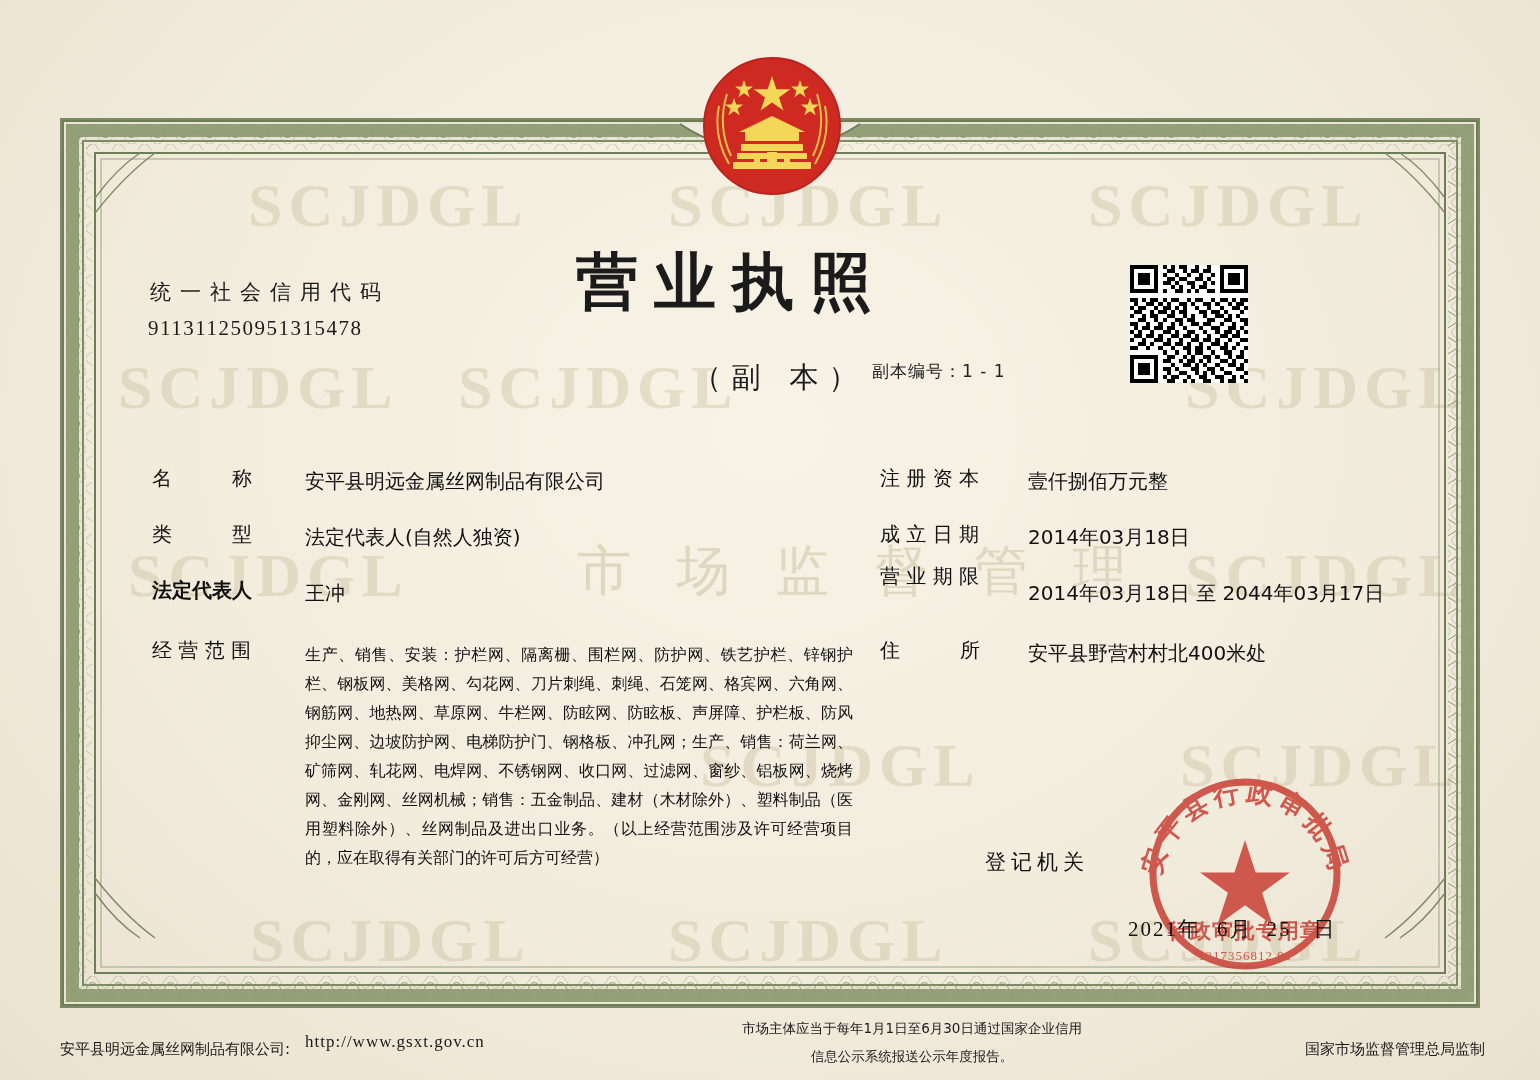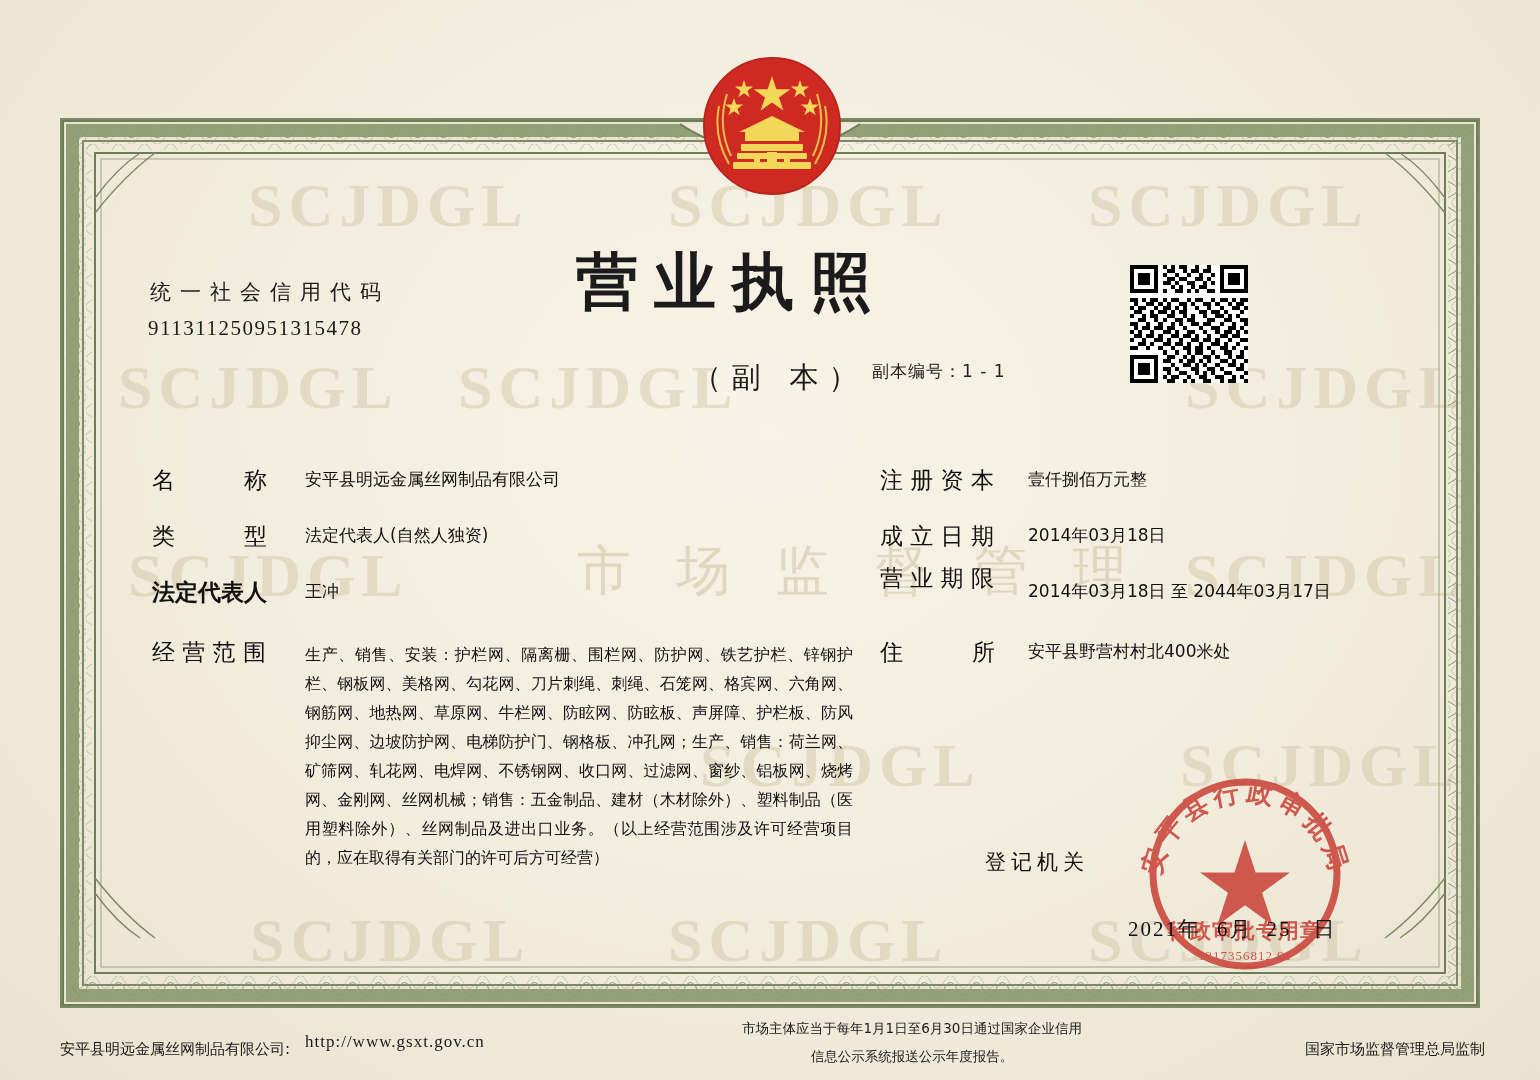--- a/index.html
+++ b/index.html
@@ -84,26 +84,26 @@
   #qr-wrap{position:absolute;left:1130px;top:265px;width:118px;height:118px;background:#fff;}
   #qr-note{
     position:absolute;left:1262px;top:272px;width:125px;
     font-family:"DejaVu Sans","Liberation Sans",sans-serif;
     font-size:12.5px;line-height:19px;color:#1b1b1b;
   }
   
   .f-label{
     position:absolute;
     font-family:"DejaVu Sans","Liberation Sans",sans-serif;
-    font-size:23px;color:#111;white-space:nowrap;
+    font-size:20px;color:#111;white-space:nowrap;
   }
   .f-value{
     position:absolute;
     font-family:"DejaVu Sans","Liberation Sans",sans-serif;
-    font-size:17px;color:#111;white-space:nowrap;
+    font-size:20px;color:#111;white-space:nowrap;
   }
   #scope-text{
     position:absolute;left:305px;top:640px;width:548px;
     font-family:"DejaVu Sans","Liberation Sans",sans-serif;
     font-size:16px;line-height:29px;color:#111;text-align:justify;
   }
   
   #reg-label{
     position:absolute;left:985px;top:848px;
     font-family:"DejaVu Sans","Liberation Sans",sans-serif;

